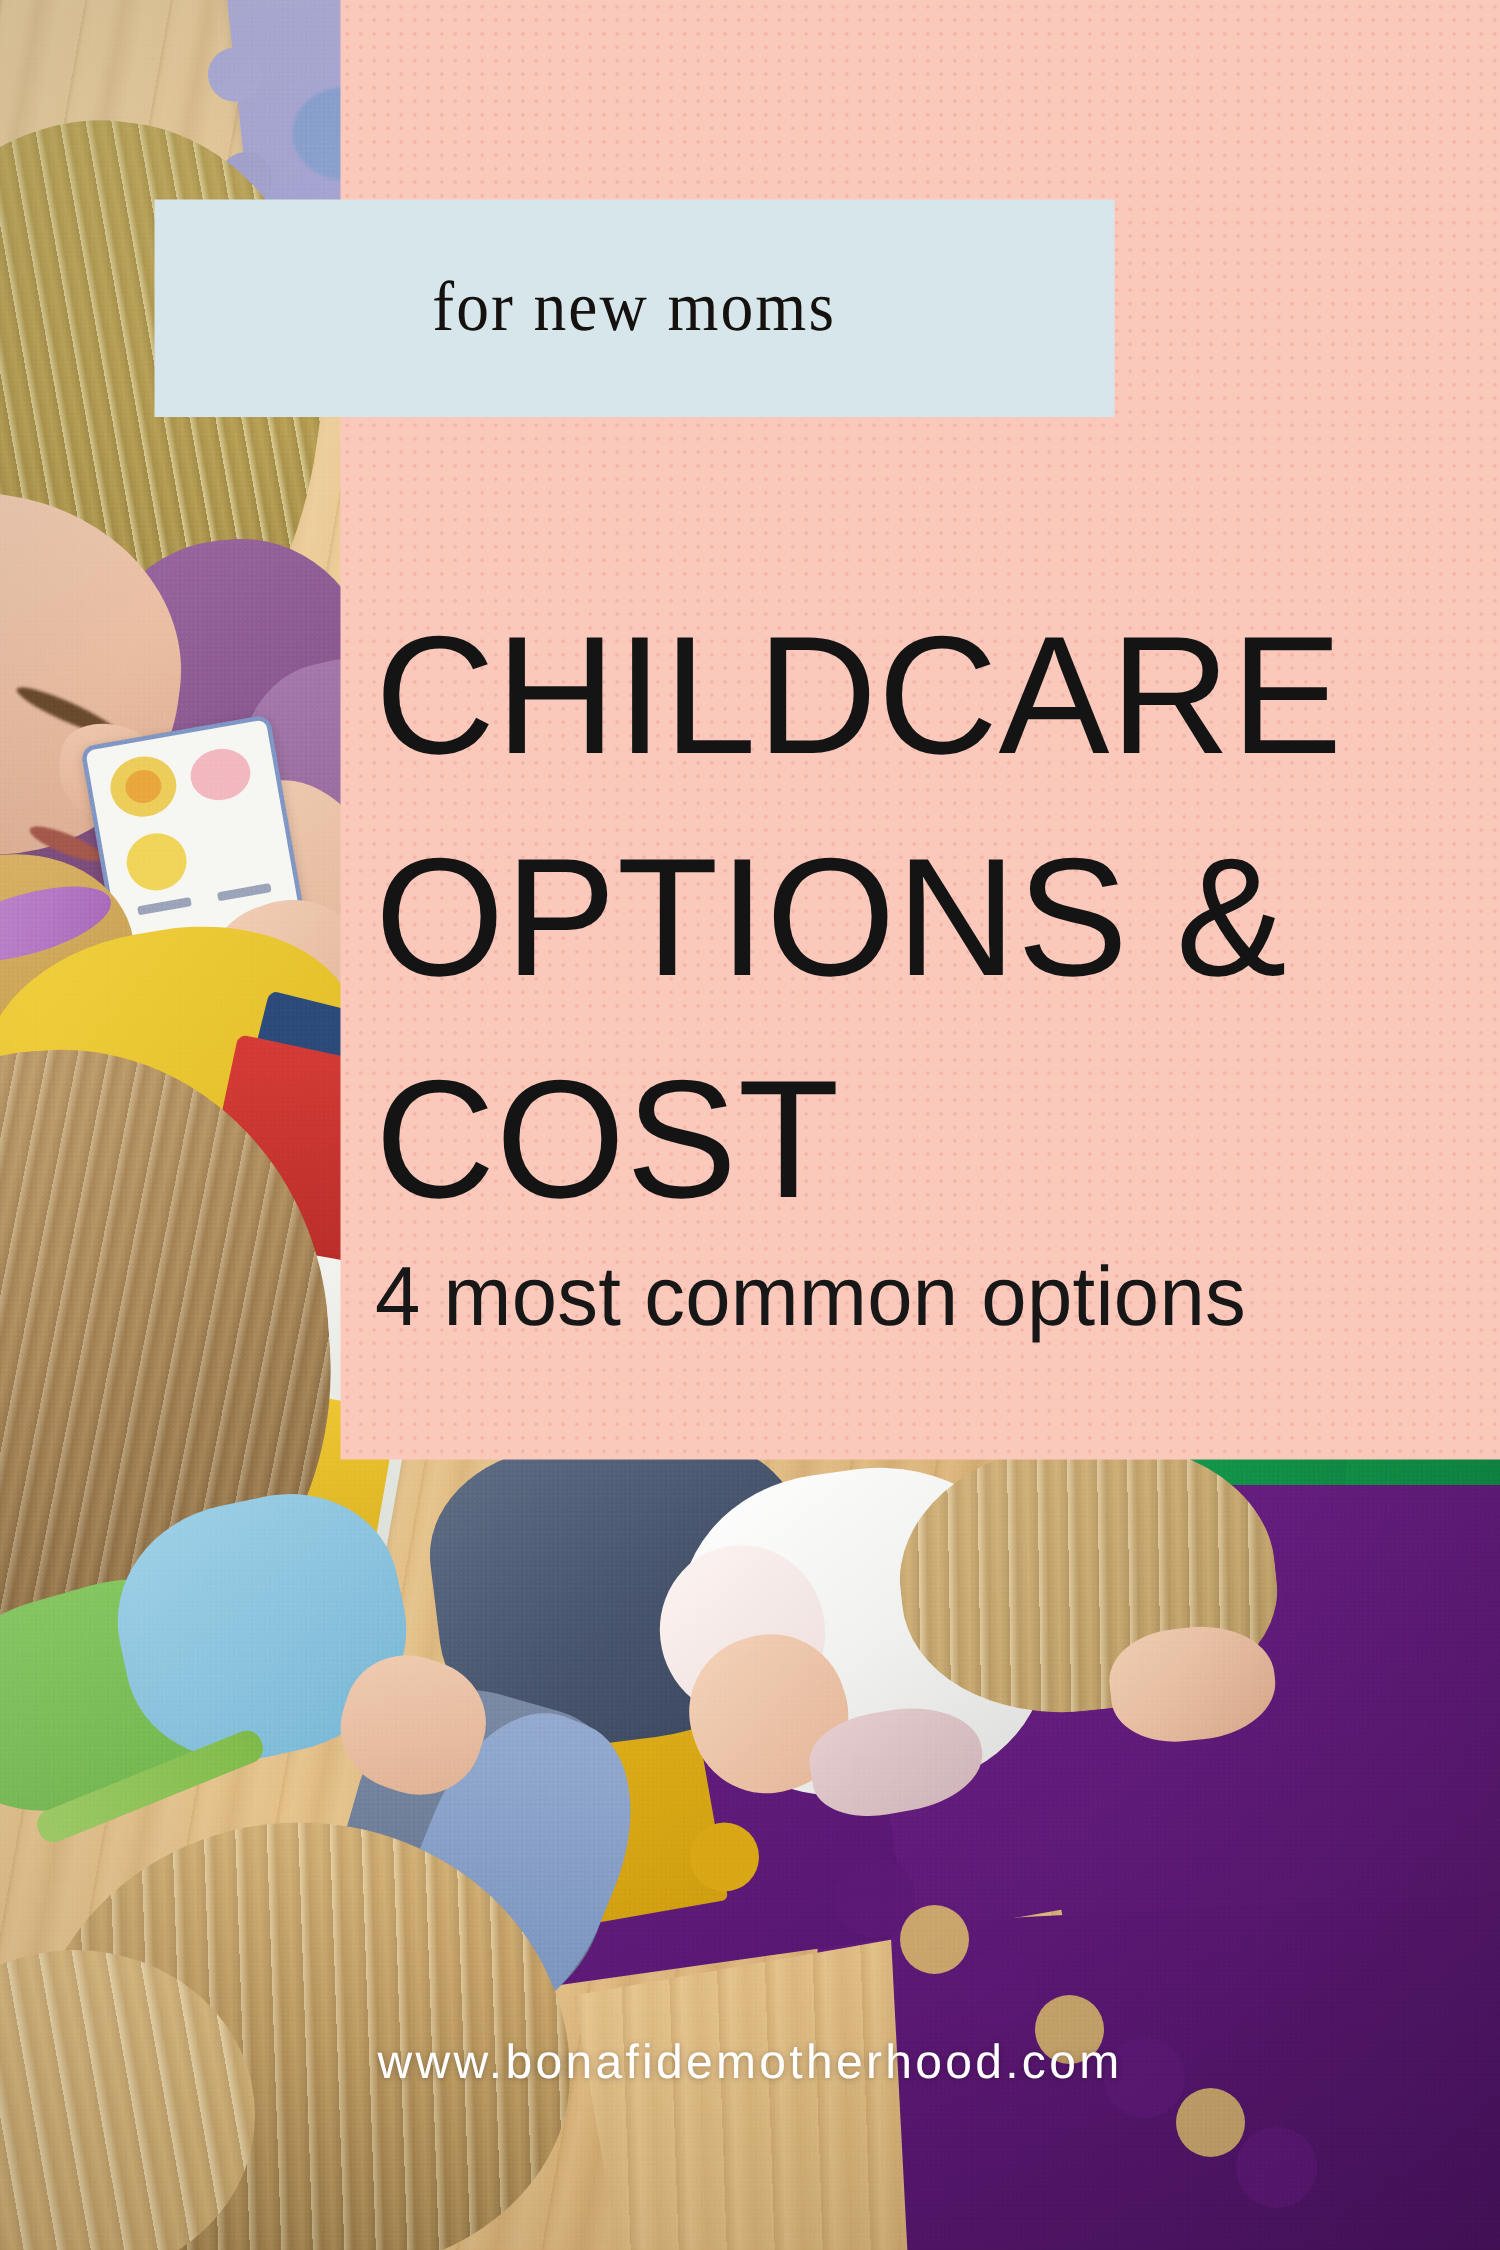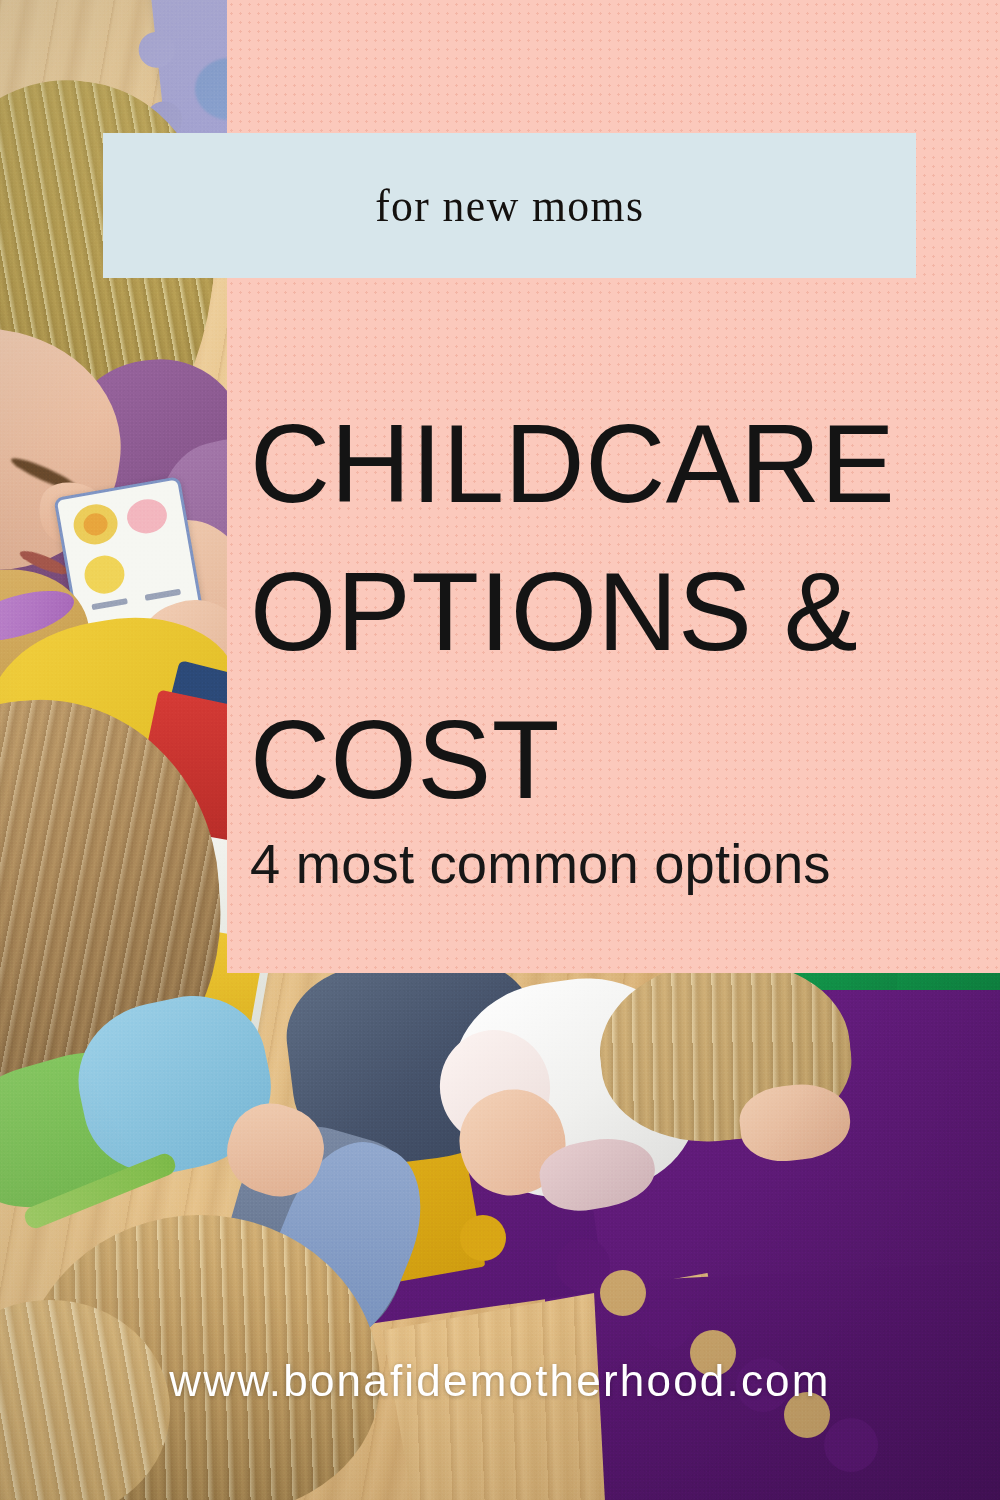--- a/index.html
+++ b/index.html
@@ -574,21 +574,21 @@
     background-image:
       radial-gradient(circle, rgba(230,150,130,0.40) 1.1px, rgba(0,0,0,0) 1.2px);
     background-size: 9px 9px;
   }
 
   
   .blue-band {
     position: absolute;
     left: 103px;
     top: 133px;
-    width: 813px;
+    width: 640px;
     height: 145px;
     background: #d7e6eb;
     display: flex;
     align-items: center;
     justify-content: center;
   }
   .eyebrow {
     font-family: "Liberation Serif", "DejaVu Serif", serif;
     font-size: 47px;
     line-height: 1;
@@ -634,21 +634,21 @@
 
   
   .site-url {
     position: absolute;
     left: 0;
     right: 0;
     top: 1356px;
     text-align: center;
     font-family: "Liberation Sans", "DejaVu Sans", sans-serif;
     font-weight: 300;
-    font-size: 44px;
+    font-size: 32px;
     letter-spacing: 2.2px;
     color: #ffffff;
     text-shadow: 0 1px 4px rgba(0,0,0,0.28);
     white-space: nowrap;
   }
 </style>
 </head>
 <body>
 
 <div class="pin">

